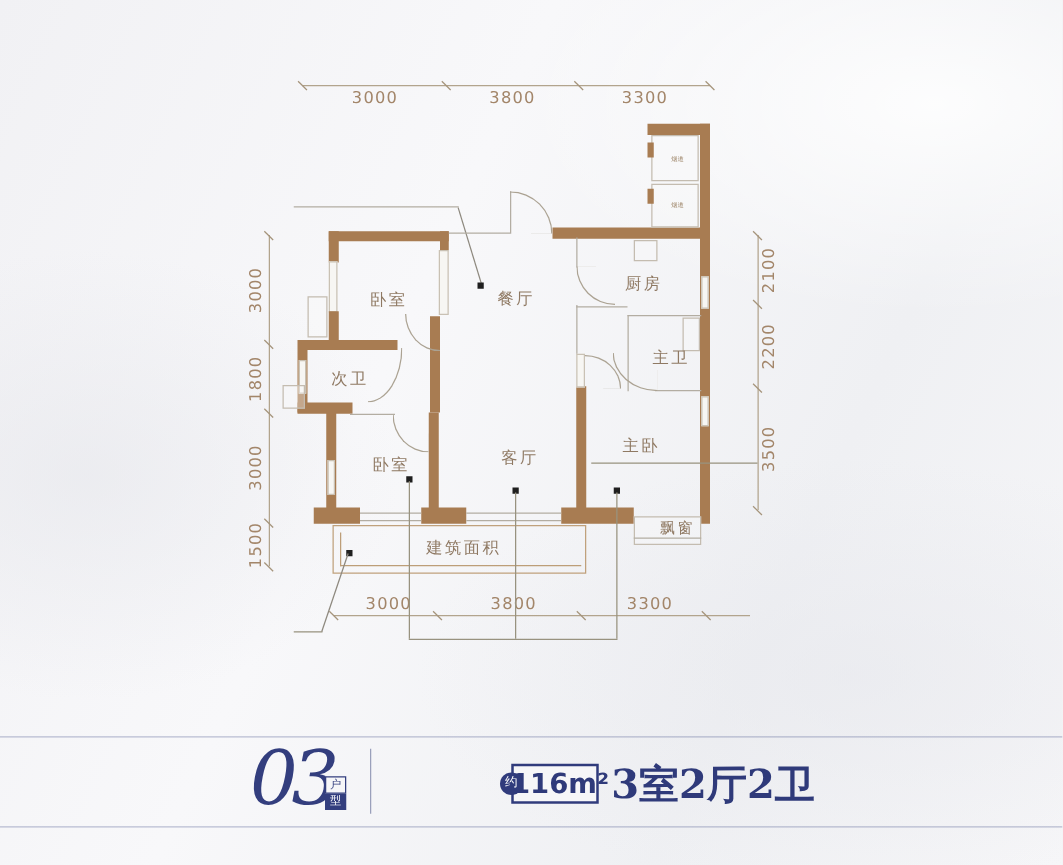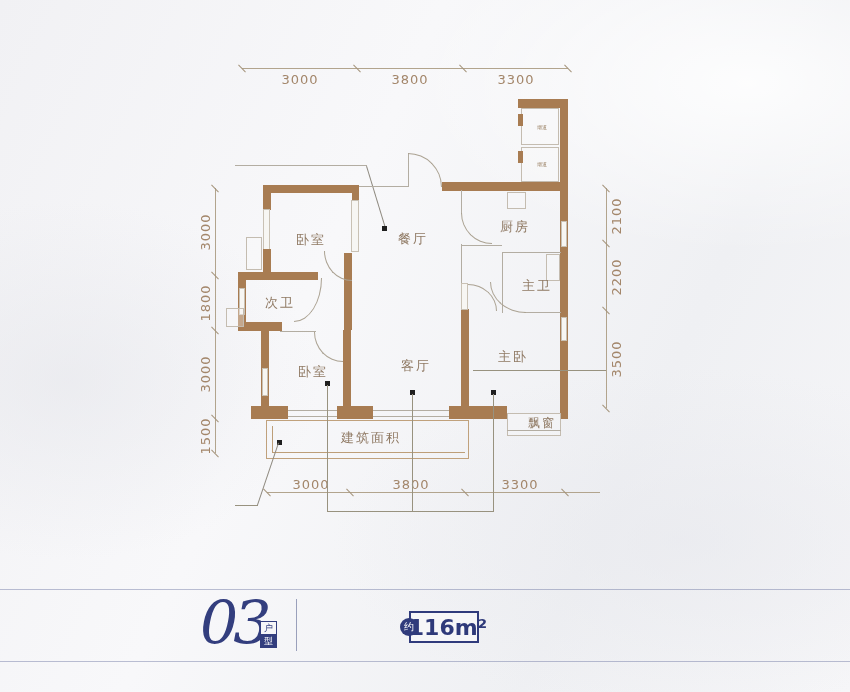--- a/index.html
+++ b/index.html
@@ -196,14 +196,15 @@
   <div class="hairline" style="top:661px"></div>
 
   <div class="unit-number">03</div>
   <div class="badge">
     <div class="cell-top">户</div>
     <div class="cell-bottom">型</div>
   </div>
   <div class="divider"></div>
   <div class="approx">约</div>
   <div class="value-box">116m²</div>
+  <div class="summary">3室2厅2卫</div>
 
 </div>
 
 </body></html>

